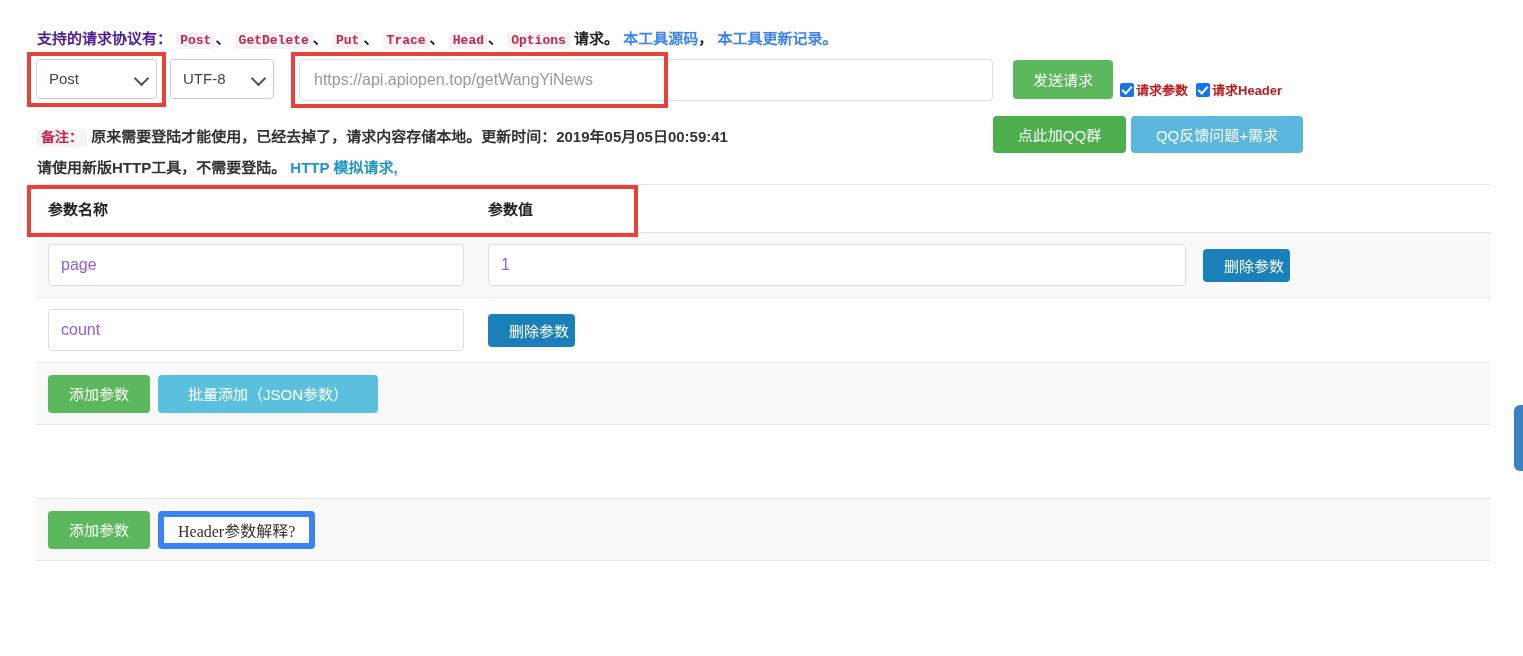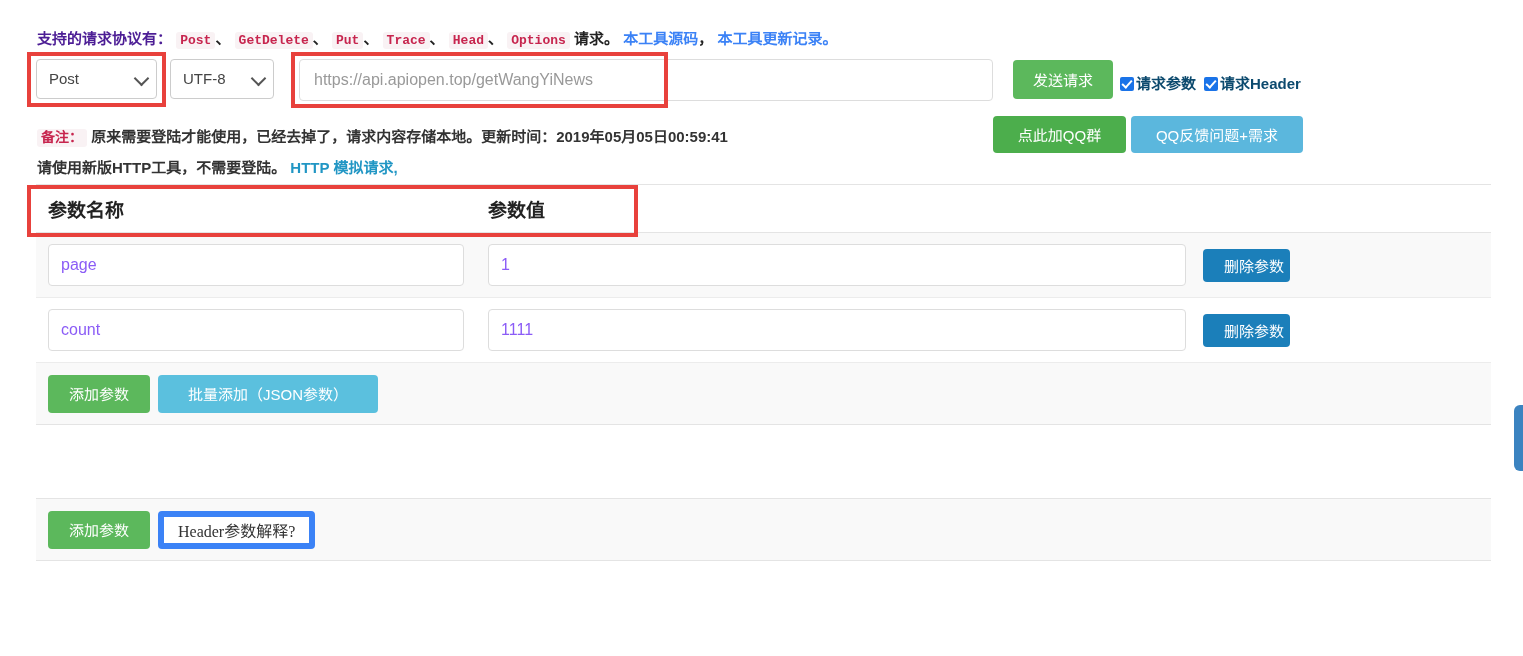--- a/index.html
+++ b/index.html
@@ -119,24 +119,24 @@
     left: 1013px;
     top: 60px;
     width: 100px;
     height: 39px;
     font-size: 15px;
   }
 
   .chk-group {
     position: absolute;
     left: 1120px;
-    top: 72px;
-    font-size: 15px;
-    font-weight: bold;
-    color: #0c4a6e;
+    top: 80px;
+    font-size: 13px;
+    font-weight: bold;
+    color: #b91c1c;
     white-space: nowrap;
   }
   .chk {
     display: inline-block;
     width: 14px;
     height: 14px;
     border-radius: 2px;
     background: #1a73e8;
     position: relative;
     vertical-align: -2px;
@@ -205,21 +205,21 @@
   #headers-panel { top: 498px; }
 
   .tbl-head {
     display: flex;
     height: 47px;
     align-items: center;
     border-bottom: 1px solid #e4e4e4;
     background: #fff;
   }
   .tbl-head .col {
-    font-size: 19px;
+    font-size: 15px;
     font-weight: bold;
     color: #222;
     padding-left: 12px;
     box-sizing: border-box;
   }
   .col-name { width: 440px; }
   .col-value { width: 715px; }
   .col-act { flex: 1; }
 
   .tbl-row {
@@ -374,23 +374,20 @@
     </div>
     <div class="cell cell-act">
       <button class="btn btn-blue btn-del">删除参数</button>
     </div>
   </div>
 
   <div class="tbl-row even">
     <div class="cell cell-name">
       <input class="txt" type="text" value="count" style="">
     </div>
-    <div class="cell cell-value">
-      <input class="txt" type="text" value="1111" style="">
-    </div>
     <div class="cell cell-act">
       <button class="btn btn-blue btn-del">删除参数</button>
     </div>
   </div>
 
   <div class="tbl-foot striped foot-border-bottom" id="params-foot">
     <button class="btn btn-green btn-add">添加参数</button>
     <button class="btn btn-sky btn-bulk">批量添加（JSON参数）</button>
   </div>
 </div>

